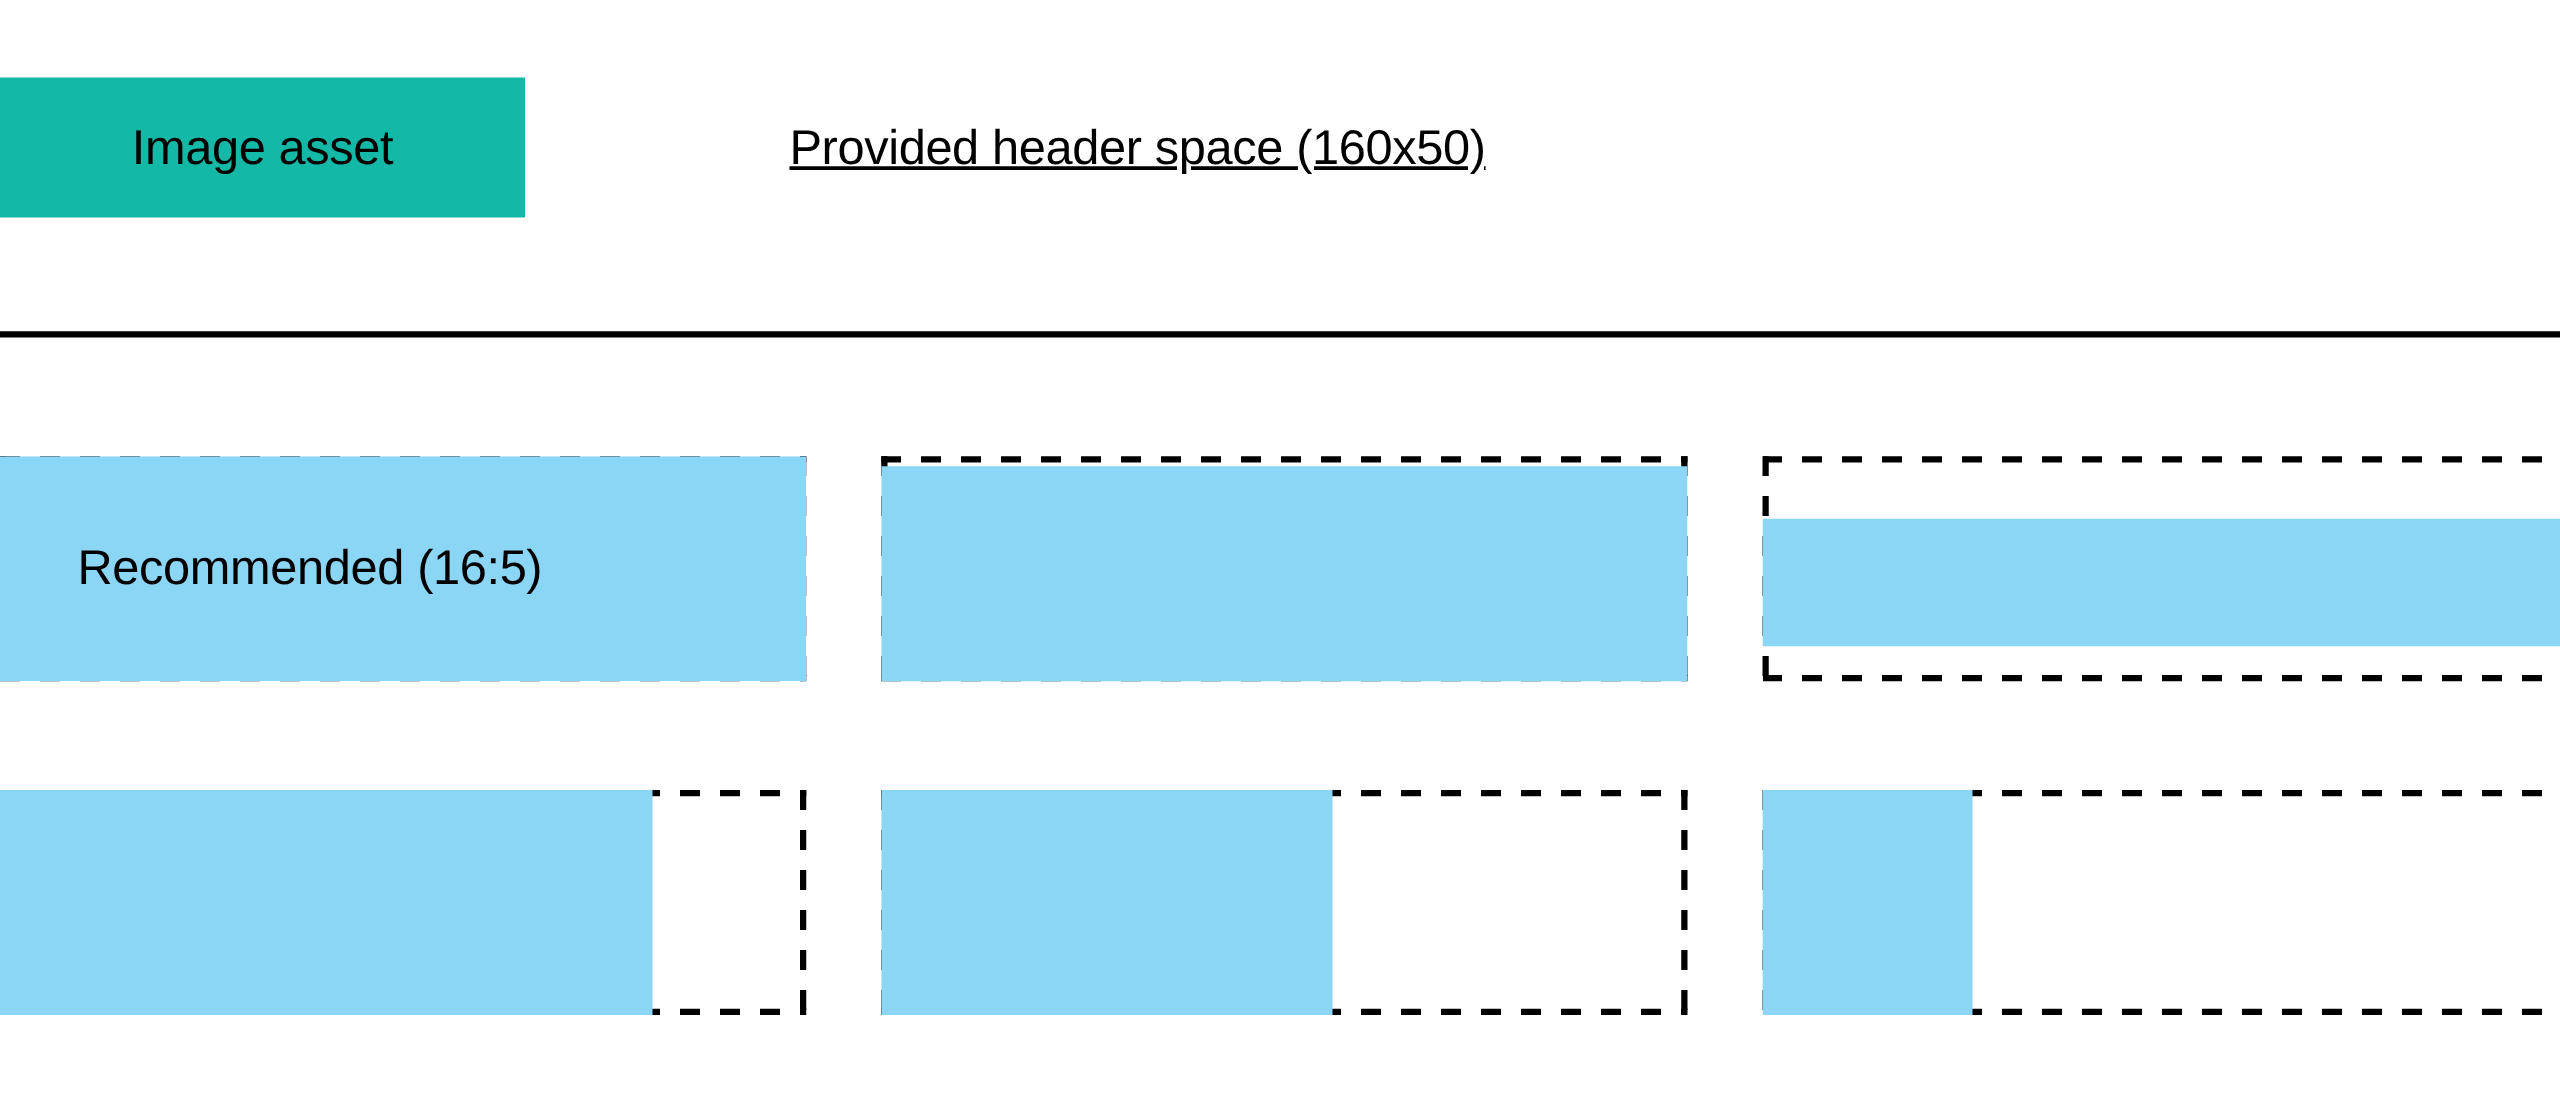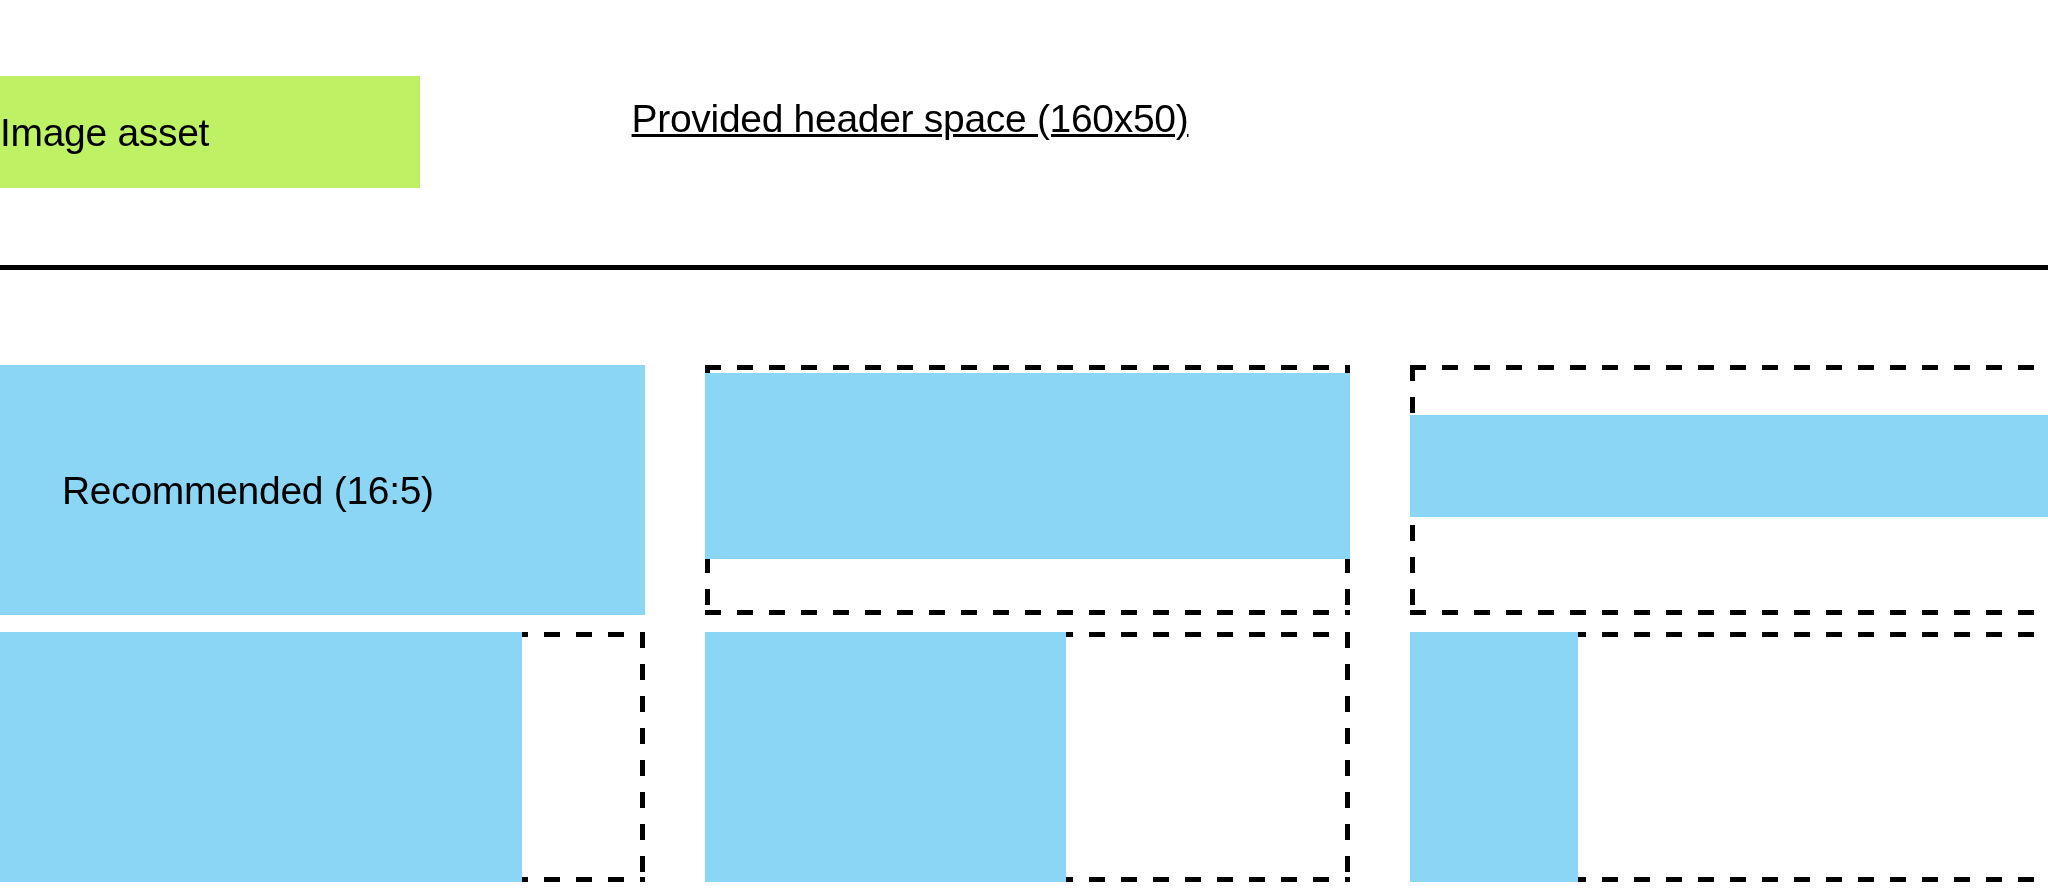--- a/index.html
+++ b/index.html
@@ -24,24 +24,24 @@
     width: 2048px;
     height: 268px;
   }
 
   #image-asset-swatch {
     position: absolute;
     left: 0;
     top: 62px;
     width: 420px;
     height: 112px;
-    background: #bef264;
+    background: #14b8a6;
     display: flex;
     align-items: center;
-    margin-top: 14px;
+    justify-content: center;
   }
   #image-asset-swatch .swatch-label {
     font-size: 39px;
     line-height: 1;
     letter-spacing: -0.3px;
     color: #000000;
     white-space: nowrap;
   }
 
   #header-space-box {
@@ -97,21 +97,21 @@
   .grid-row {
     position: relative;
     width: 2048px;
   }
   #row-1 { height: 202px; margin-bottom: 65px; }
   #row-2 { height: 202px; }
 
   .ratio-cell {
     position: absolute;
     top: 0;
-    height: 250px;
+    height: 180px;
     box-sizing: border-box;
     background-color: #ffffff;
     overflow: hidden;
     padding-left: 12px;
   }
   .ratio-cell.col-1 { left: 0px;    width: 645px; }
   .ratio-cell.col-2 { left: 705px;  width: 645px; }
   .ratio-cell.col-3 { left: 1410px; width: 645px; }
 
   .fill {

